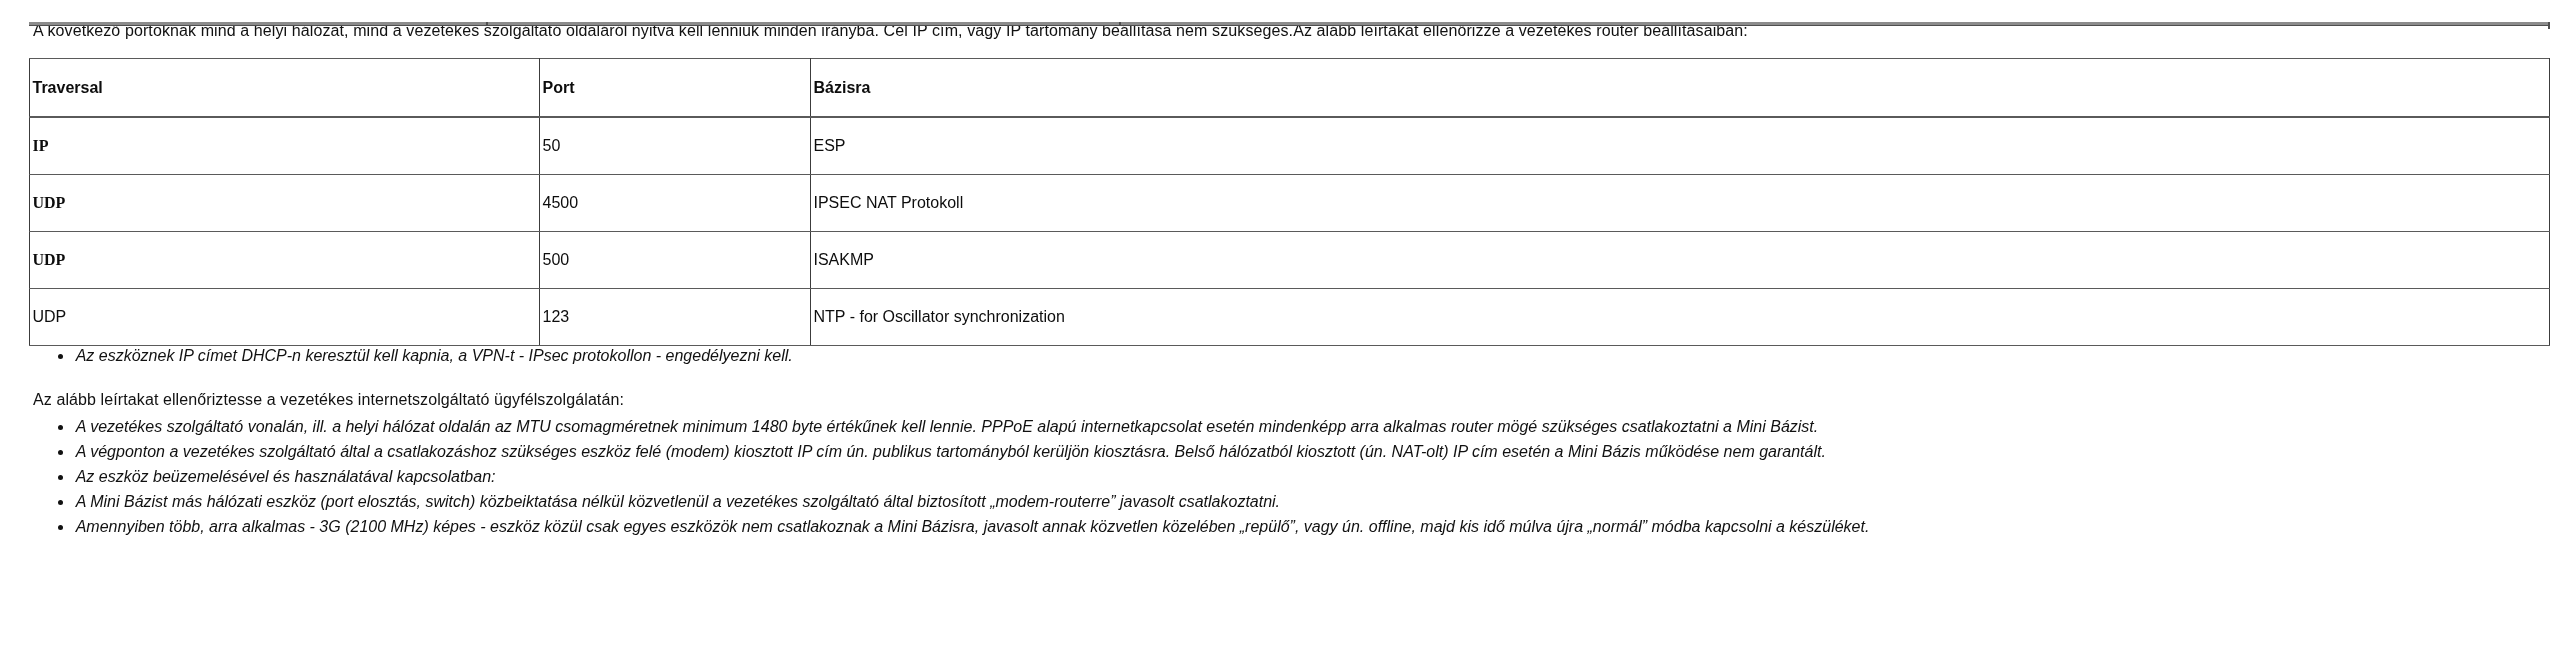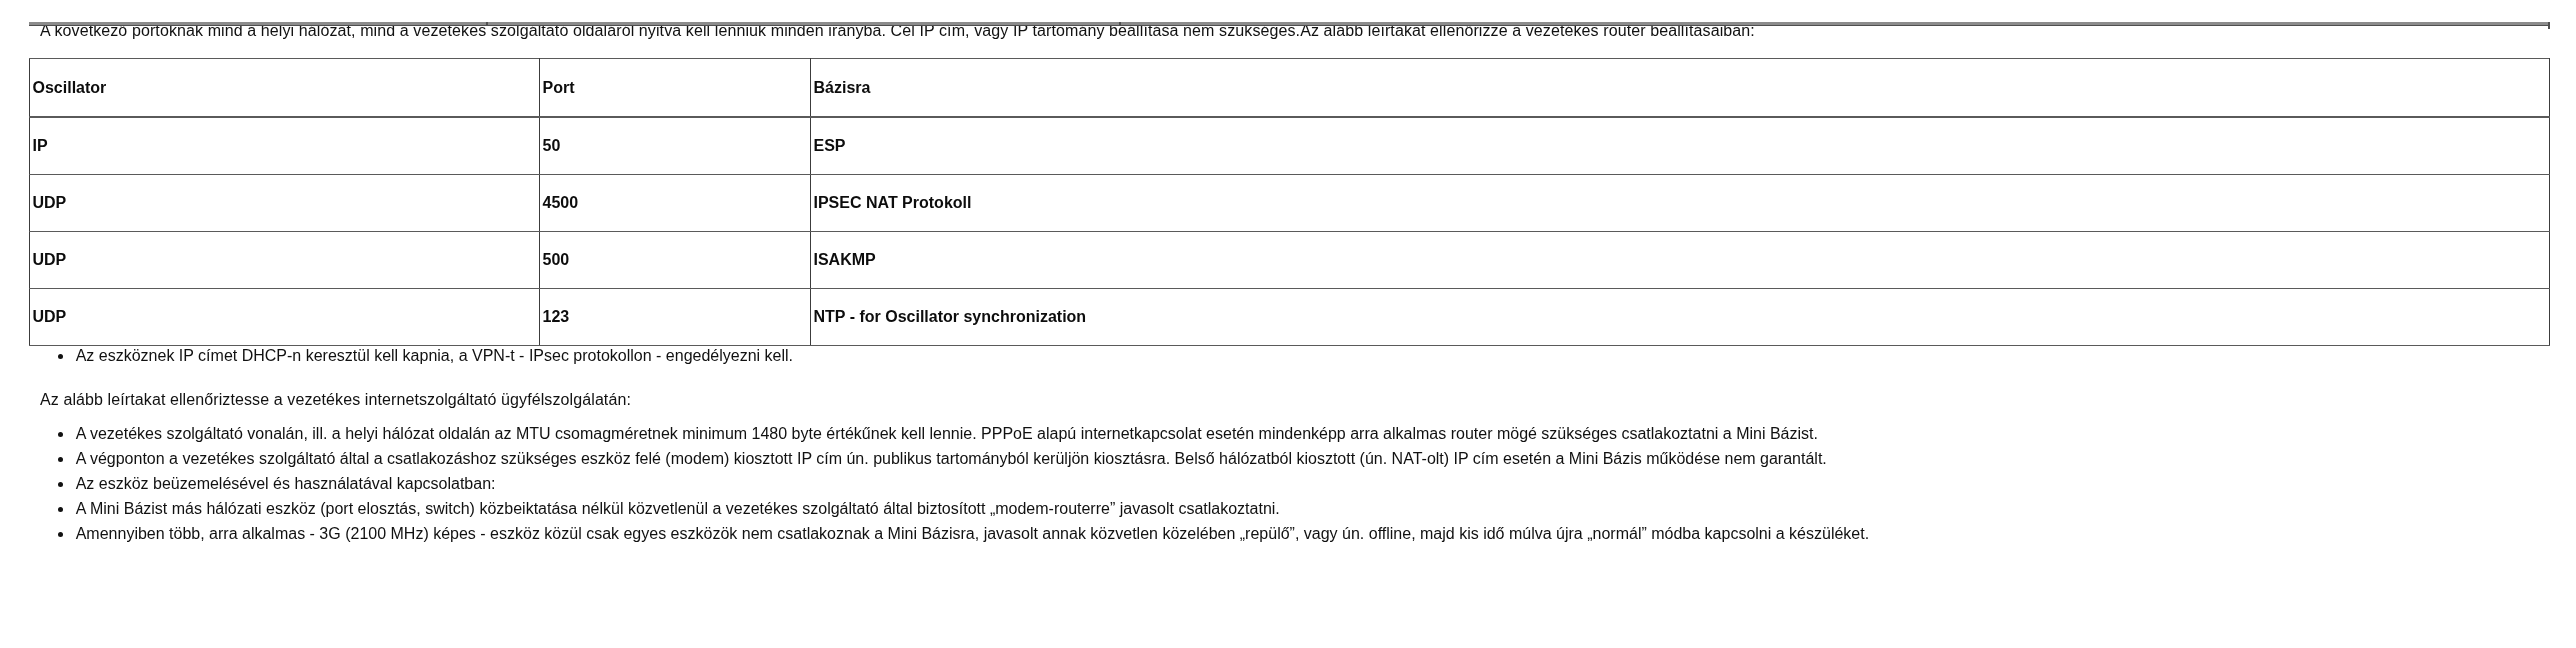--- a/index.html
+++ b/index.html
@@ -45,21 +45,21 @@
     top: 0;
     width: 1.7px;
     height: 7.5px;
     background: #4f4f4f;
   }
 
   .content {
     padding: 0 26px 0 29px;
   }
   .para {
-    margin: 11px;
+    margin: 4px;
     line-height: 20px;
     letter-spacing: 0.1px;
   }
   .intro { margin-top: 21.6px; line-height: 18.3px; }
 
   table.ports-table {
     margin-top: 18.3px;
     width: 2521px;
     table-layout: fixed;
     border-collapse: collapse;
@@ -70,38 +70,39 @@
   .ports-table col.c3 { width: 1739px; }
   .ports-table th, .ports-table td {
     border-top: 1.7px solid #5a5a5a;
     border-bottom: 1.7px solid #5a5a5a;
     border-left: 0.8px solid #3c3c3c;
     border-right: 0.8px solid #3c3c3c;
     padding: 0 2.5px;
     height: 56px;
     vertical-align: middle;
     text-align: left;
-    font-weight: bold;
+    font-weight: normal;
     font-size: 16px;
     color: #0d0d0d;
   }
   .ports-table thead th {
     font-weight: bold;
     height: 57px;
     border-bottom: 2.5px solid #5a5a5a;
   }
-  .ports-table td.bold { font-weight: bold; }
+  .ports-table td.bold { font-weight: bold; font-family: Liberation Serif, serif; }
 
   ul.bullets {
     margin: 0;
     padding: 0 0 0 45px;
     list-style: disc;
   }
   ul.bullets li {
     padding-left: 1.7px;
+    font-style: italic;
   }
   .list-router {
     margin-top: 27.5px;
     line-height: 20px;
   }
   .isp-intro { margin-top: 24px; }
   .list-isp {
     margin-top: 25px;
     line-height: 25px;
   }
@@ -123,21 +124,21 @@
     <p class="para intro">A következő portoknak mind a helyi hálózat, mind a vezetékes szolgáltató oldaláról nyitva kell lenniük minden irányba. Cél IP cím, vagy IP tartomány beállítása nem szükséges.Az alább leírtakat ellenőrizze a vezetékes router beállításaiban:</p>
 
     <table class="ports-table">
       <colgroup>
         <col class="c1">
           <col class="c2">
           <col class="c3">
       </colgroup>
       <thead>
         <tr>
-          <th>Oscillator</th>
+          <th>Traversal</th>
           <th>Port</th>
           <th>Bázisra</th>
         </tr>
       </thead>
       <tbody>
         <tr>
           <td class="bold">IP</td>
           <td>50</td>
           <td>ESP</td>
         </tr>

